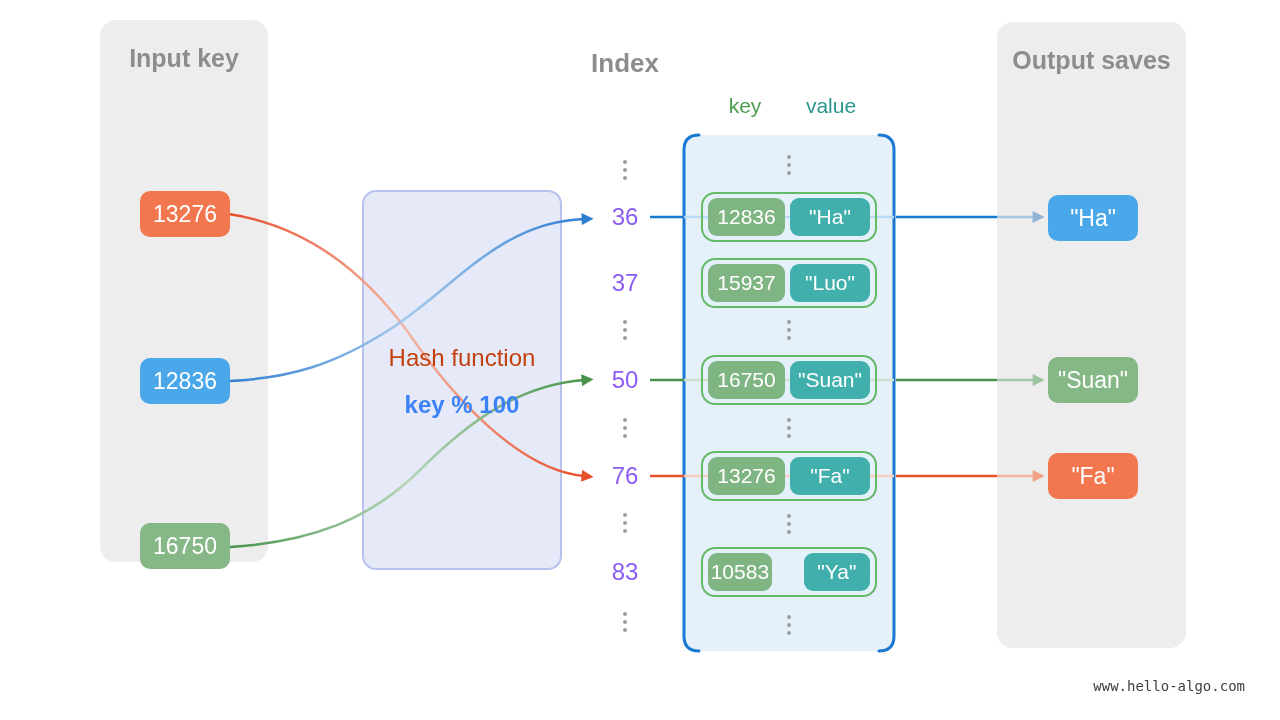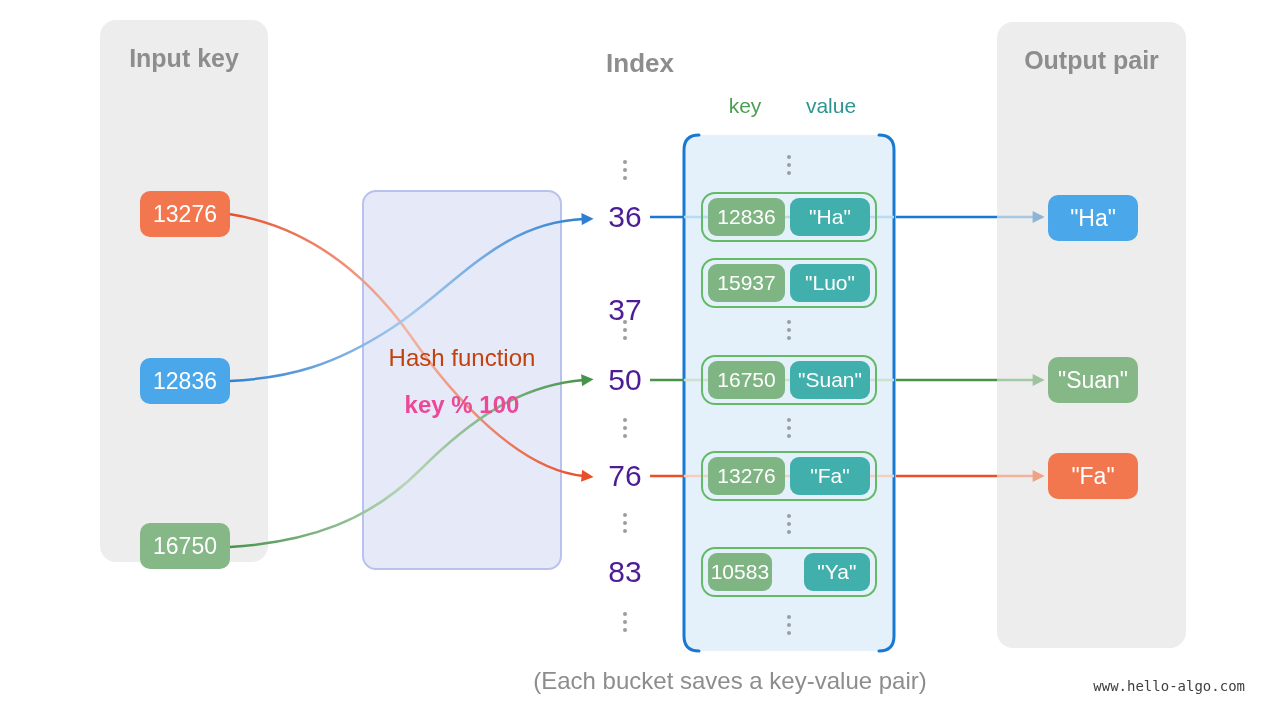--- a/index.html
+++ b/index.html
@@ -12,28 +12,28 @@
 
   .kbox{position:absolute;width:90px;height:46px;border-radius:10px;color:#fff;
         font-size:23px;display:flex;align-items:center;justify-content:center;z-index:3;}
   .c-orange{background:#f2774f;} .c-blue{background:#4aa7e9;} .c-green{background:#85b787;}
 
   .hash-box{position:absolute;left:362px;top:190px;width:200px;height:380px;background:#e5e9f8;
             border:2px solid #b9c2ee;border-radius:14px;box-sizing:border-box;z-index:1;}
   .hash-title{position:absolute;left:362px;top:344px;width:200px;text-align:center;
               font-size:24px;color:#c2410c;z-index:3;}
   .hash-formula{position:absolute;left:362px;top:391px;width:200px;text-align:center;
-                font-size:24px;font-weight:bold;color:#ec4899;z-index:3;}
+                font-size:24px;font-weight:bold;color:#3b82f6;z-index:3;}
 
   .col-header{position:absolute;font-weight:bold;font-size:26px;color:#8d8d8d;
               text-align:center;z-index:3;}
   .sub-header{position:absolute;font-size:21px;text-align:center;z-index:3;}
   .sh-green{color:#4c9e52;} .sh-teal{color:#2e958f;}
 
-  .idx{position:absolute;width:70px;text-align:center;font-size:30px;color:#4c1d95;
+  .idx{position:absolute;width:70px;text-align:center;font-size:24px;color:#8b5cf6;
        line-height:30px;z-index:3;}
 
   .vdots{position:absolute;width:4px;z-index:3;}
   .vdots i{display:block;width:4px;height:4px;border-radius:50%;background:#9d9d9d;margin:0 0 4px 0;}
 
   .array-bg{position:absolute;left:684px;top:135px;width:210px;height:516px;
             background:#e4f1fb;border-radius:14px;z-index:1;}
   .bucket{position:absolute;left:701px;width:176px;height:50px;border:2px solid #63ba67;
           border-radius:14px;box-sizing:border-box;display:flex;align-items:center;
           padding:0 5px;gap:5px;z-index:3;}
@@ -49,21 +49,21 @@
 </style>
 </head>
 <body>
 
 <div class="stage">
 
   <div class="panel" style="left:100px;top:20px;width:168px;height:542px;">
     <div class="panel-title">Input key</div>
   </div>
   <div class="panel" style="left:997px;top:22px;width:189px;height:626px;">
-    <div class="panel-title">Output pair</div>
+    <div class="panel-title">Output saves</div>
   </div>
 
   <div class="hash-box"></div>
 
   <div class="array-bg"></div>
 
   <svg class="overlay" width="1280" height="720" viewBox="0 0 1280 720">
     <defs>
       <marker id="mk-blue" viewBox="0 0 10 10" refX="2" refY="5" markerUnits="userSpaceOnUse" markerWidth="13" markerHeight="12" orient="auto">
           <path d="M0,0 L10,5 L0,10 Z" fill="#2e7fd2"></path>
@@ -123,31 +123,31 @@
     <line x1="997" y1="476" x2="1035" y2="476" stroke="#f3b49c" stroke-width="2.5" marker-end="url(#mkl-orange)"></line>
   </svg>
 
   <div class="kbox c-orange" style="left:140px;top:191px;">13276</div>
   <div class="kbox c-blue" style="left:140px;top:358px;">12836</div>
   <div class="kbox c-green" style="left:140px;top:523px;">16750</div>
 
   <div class="hash-title">Hash function</div>
   <div class="hash-formula">key % 100</div>
 
-  <div class="col-header" style="left:570px;top:48px;width:140px;">Index</div>
+  <div class="col-header" style="left:555px;top:48px;width:140px;">Index</div>
   <div class="sub-header sh-green" style="left:705px;top:94px;width:80px;">key</div>
   <div class="sub-header sh-teal" style="left:791px;top:94px;width:80px;">value</div>
 
   <div class="vdots" style="left:623px;top:160px;">
       <i></i>
       <i></i>
       <i></i>
     </div>
   <div class="idx" style="left:590px;top:202px;">36</div>
-  <div class="idx" style="left:590px;top:268px;margin-top:27px;">37</div>
+  <div class="idx" style="left:590px;top:268px;">37</div>
   <div class="vdots" style="left:623px;top:320px;">
       <i></i>
       <i></i>
       <i></i>
     </div>
   <div class="idx" style="left:590px;top:365px;">50</div>
   <div class="vdots" style="left:623px;top:418px;">
       <i></i>
       <i></i>
       <i></i>
@@ -209,16 +209,15 @@
   </div>
   <div class="bucket" style="top:547px;gap:32px;">
     <div class="bkey">10583</div>
     <div class="bval">"Ya"</div>
   </div>
 
   <div class="kbox c-blue" style="left:1048px;top:195px;">"Ha"</div>
   <div class="kbox c-green" style="left:1048px;top:357px;">"Suan"</div>
   <div class="kbox c-orange" style="left:1048px;top:453px;">"Fa"</div>
 
-  <div class="caption">(Each bucket saves a key-value pair)</div>
   <div class="watermark">www.hello-algo.com</div>
 
 </div>
 
 </body></html>

